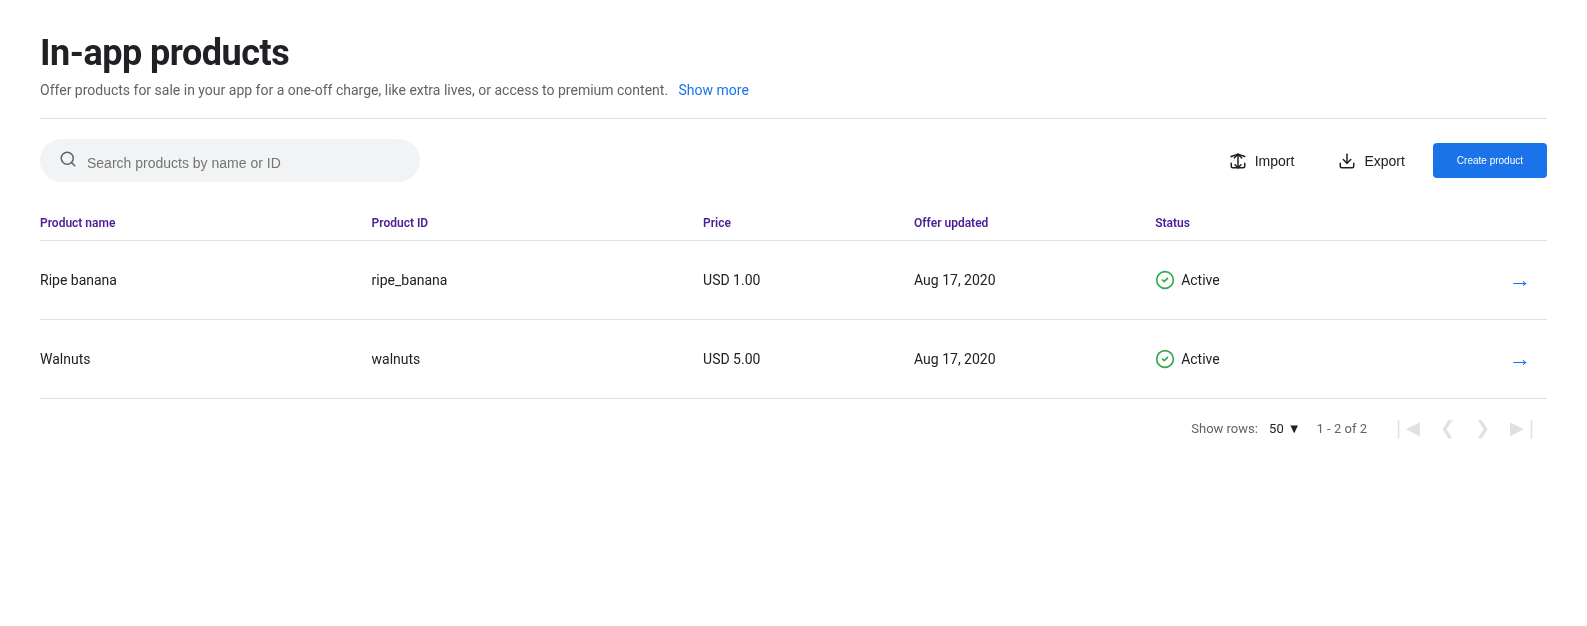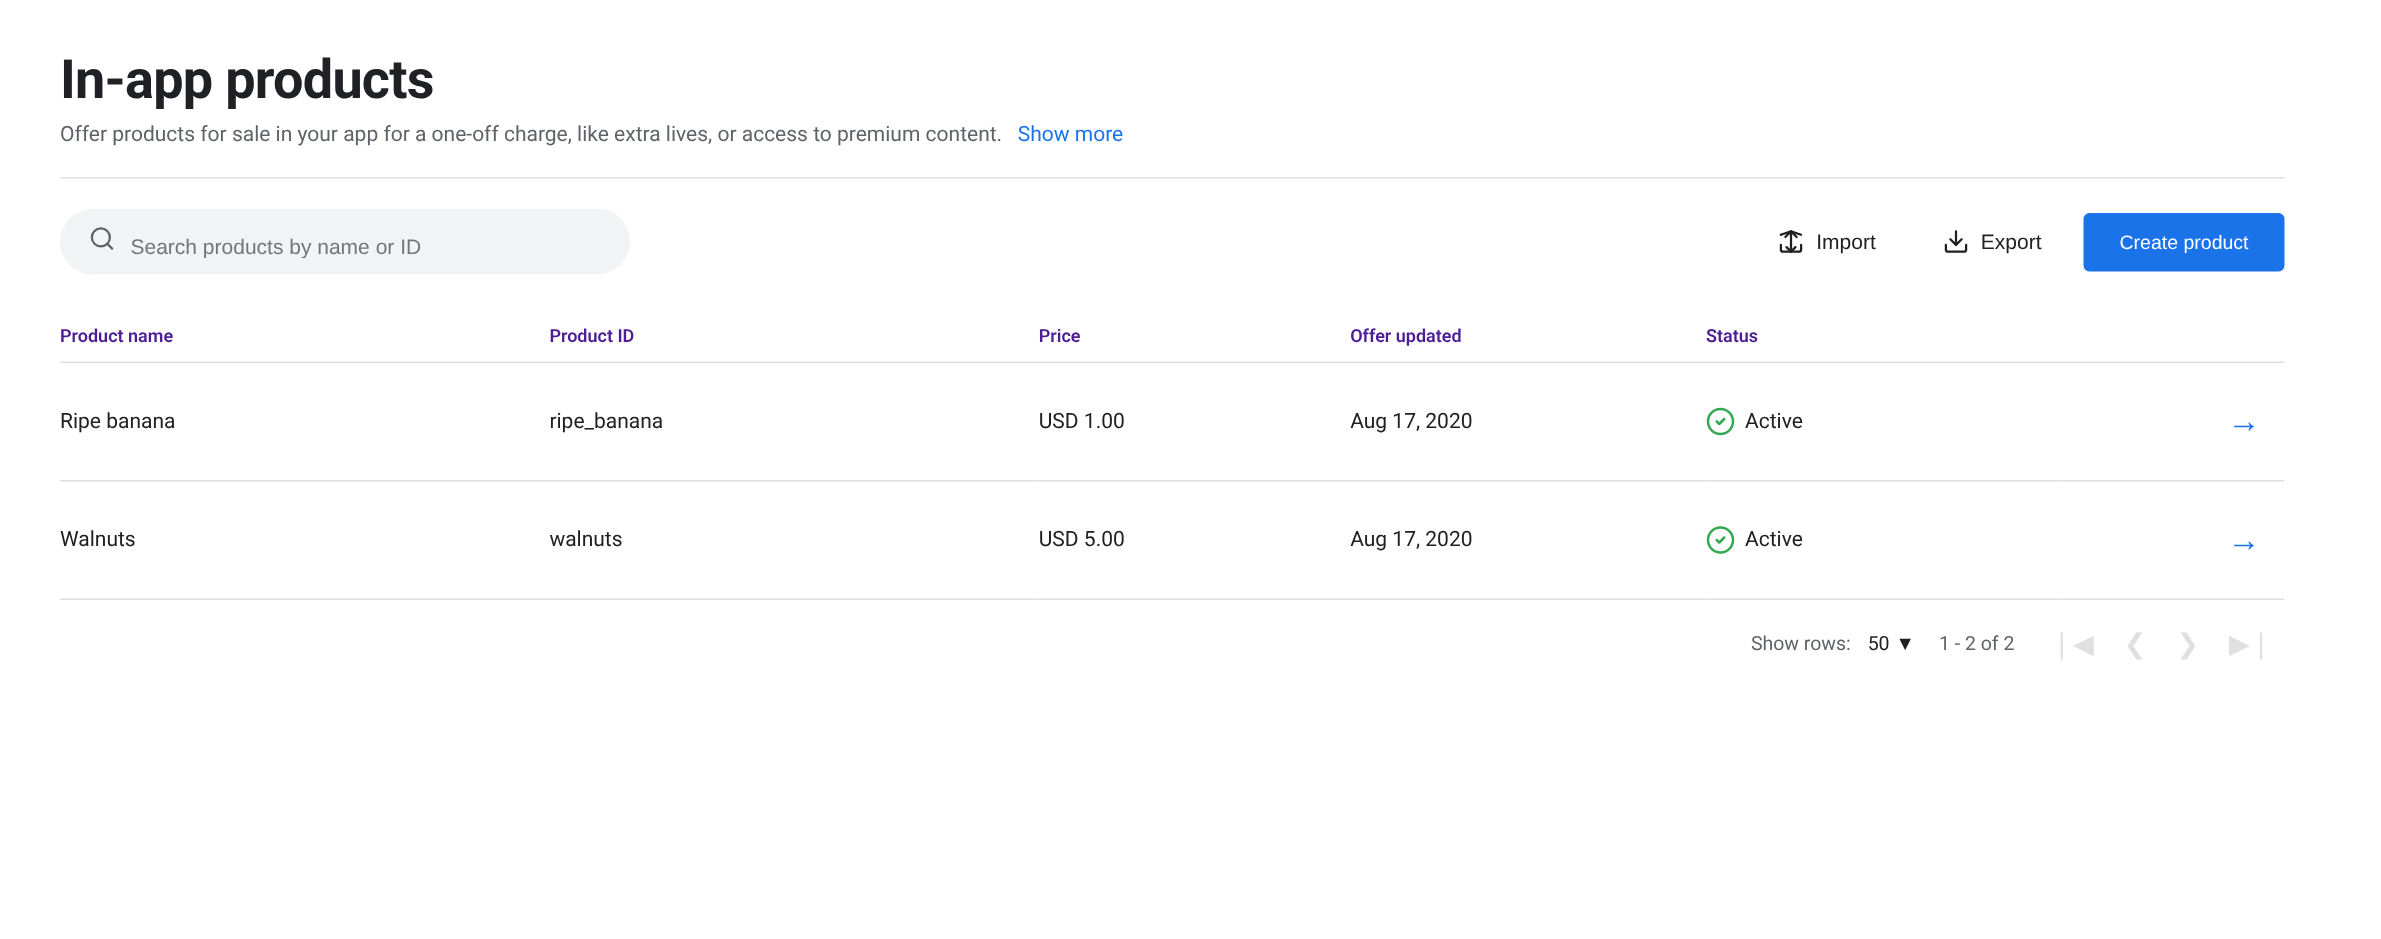--- a/index.html
+++ b/index.html
@@ -3,21 +3,21 @@
   <meta charset="utf-8">
   <style>
     * { box-sizing: border-box; margin: 0; padding: 0; }
     body {
       font-family: 'Roboto', Arial, sans-serif;
       background: #fff;
       color: #202124;
       font-size: 14px;
     }
     .page {
-      padding: 32px 64px 24px 40px;
+      padding: 32px 40px 24px 40px;
       max-width: 1587px;
     }
     .page-title {
       font-size: 36px;
       font-weight: 700;
       color: #202124;
       margin-bottom: 8px;
       letter-spacing: -0.5px;
     }
     .page-subtitle {
@@ -75,21 +75,21 @@
       padding: 10px 16px;
       border-radius: 4px;
       font-weight: 500;
     }
     .btn-primary {
       background: #1a73e8;
       color: #fff;
       border: none;
       border-radius: 4px;
       padding: 12px 24px;
-      font-size: 13px;
+      font-size: 10px;
       font-weight: 500;
       cursor: pointer;
       white-space: nowrap;
     }
     table {
       width: 100%;
       border-collapse: collapse;
     }
     thead th {
       text-align: left;

